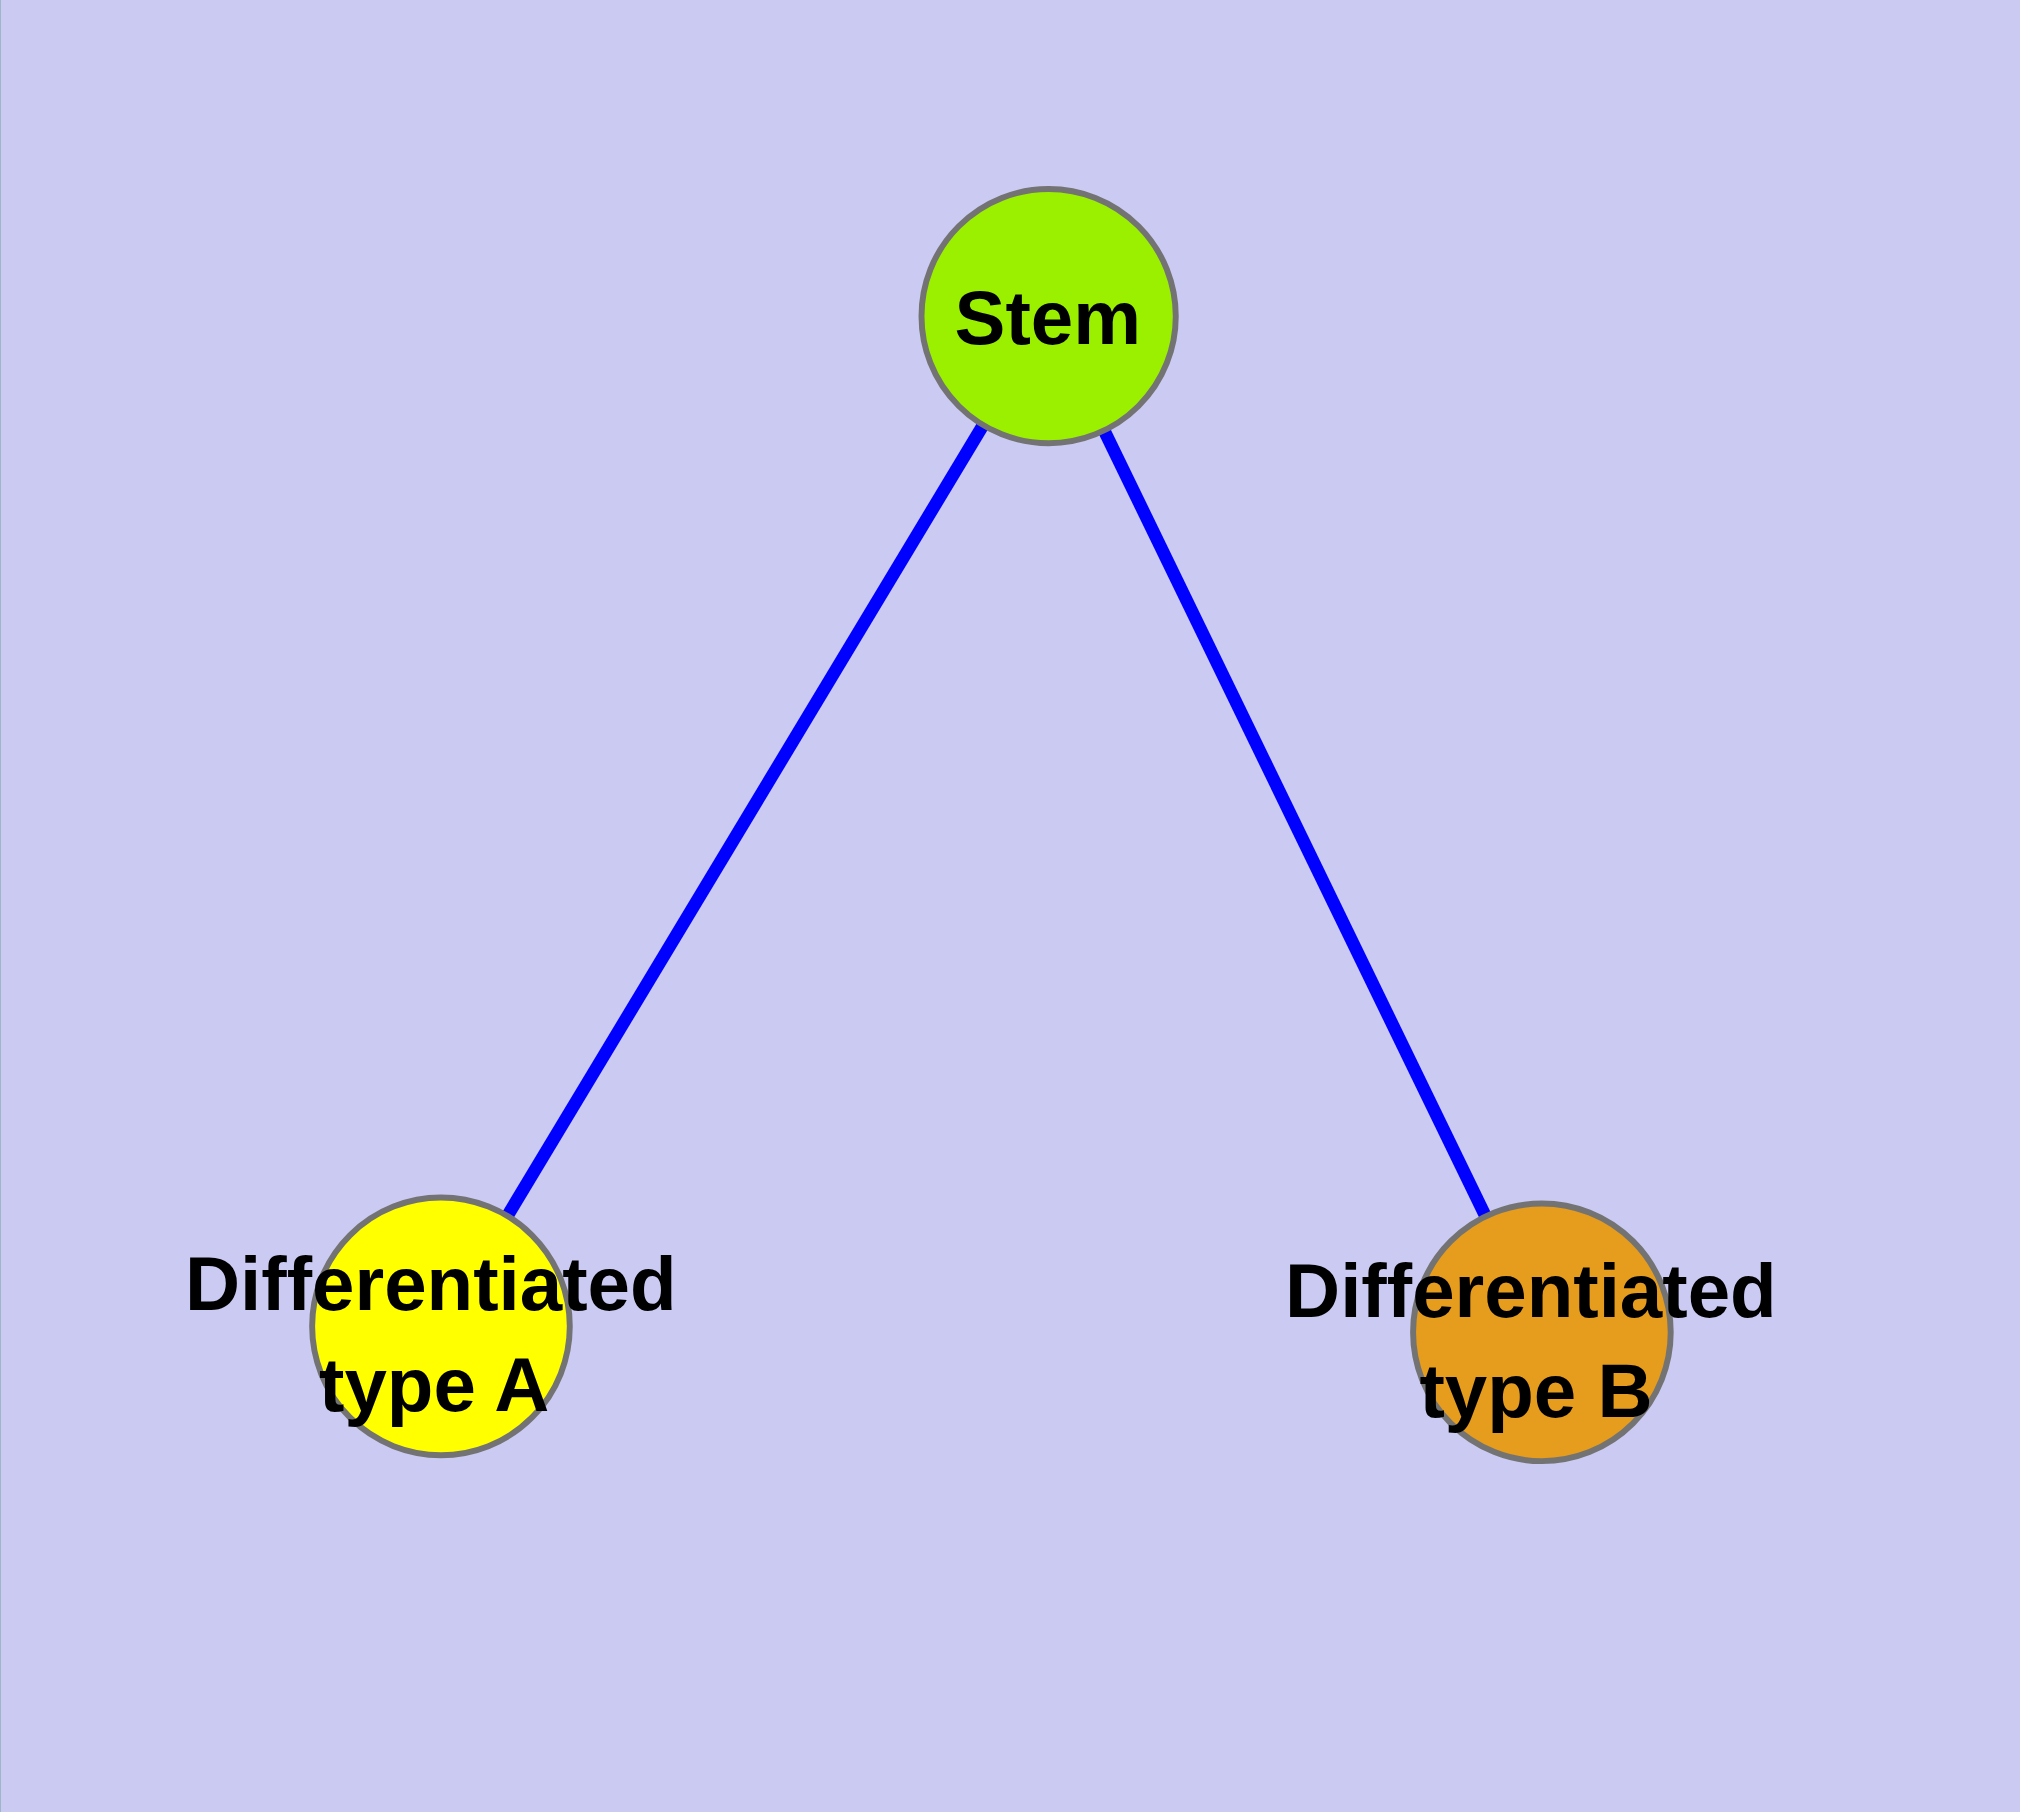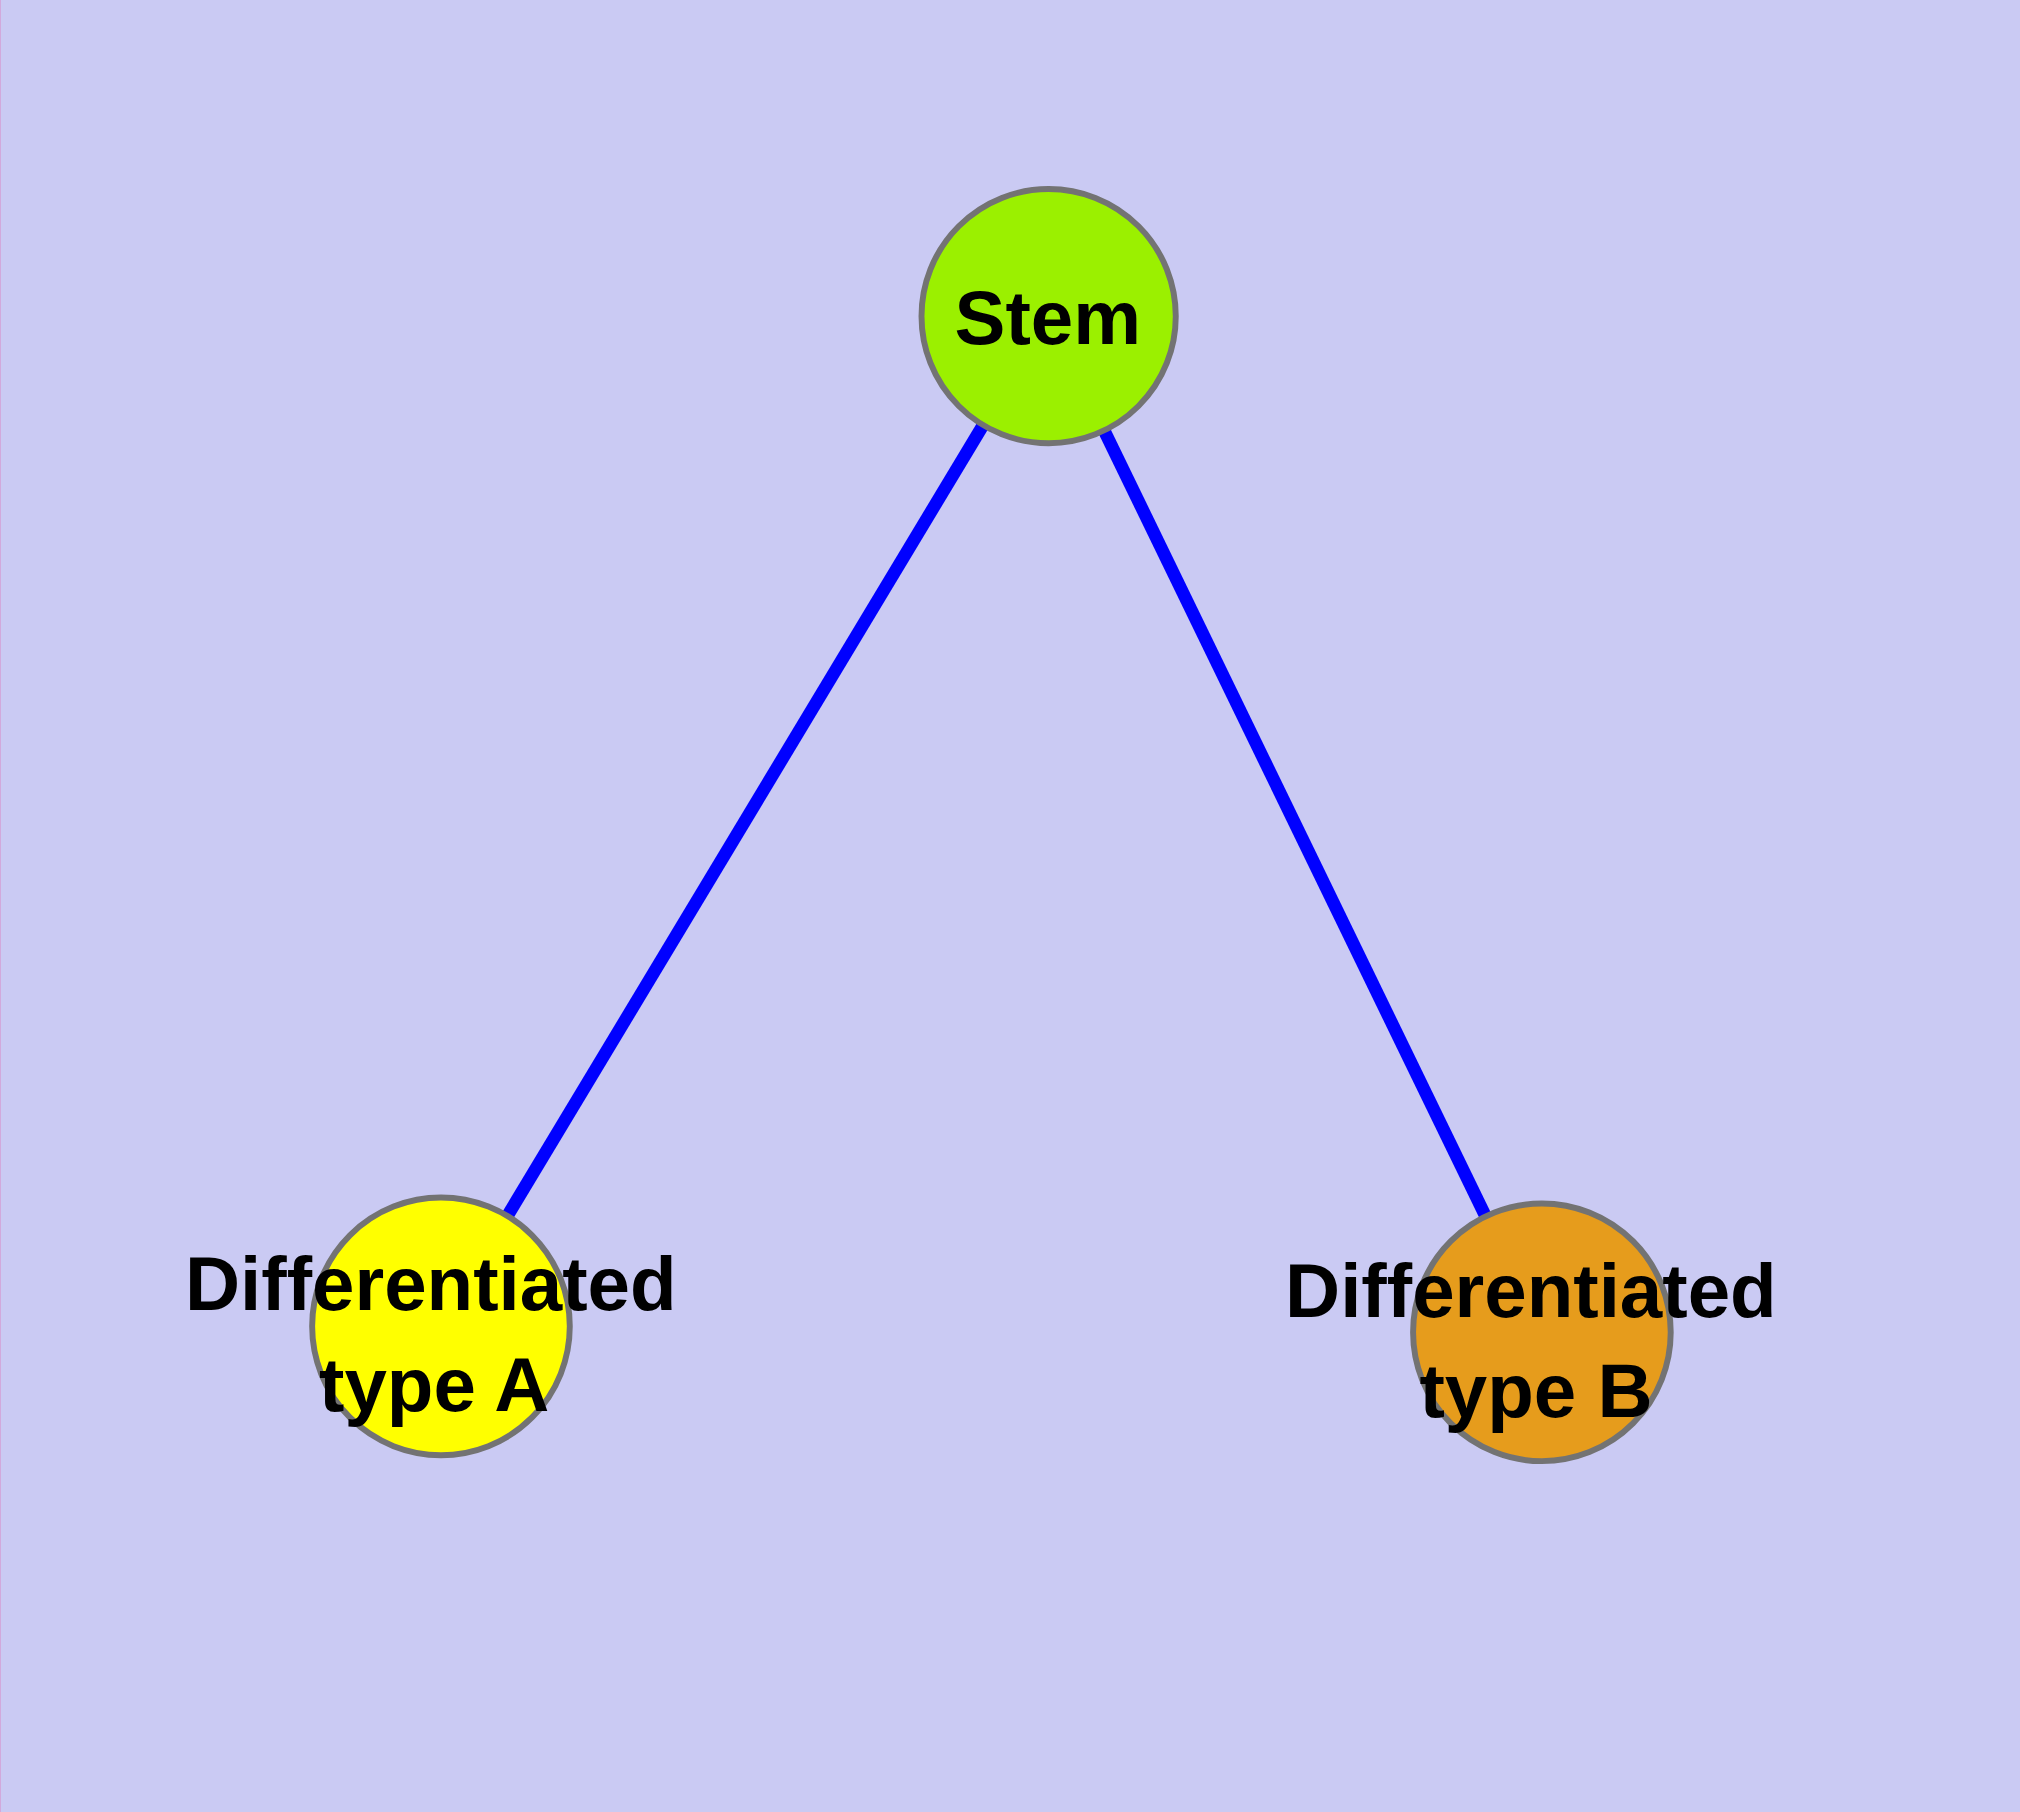--- a/index.html
+++ b/index.html
@@ -5,21 +5,21 @@
   html, body {
     margin: 0;
     padding: 0;
     background: #ffffff;
   }
   .canvas {
     position: relative;
     width: 2021px;
     height: 1812px;
     overflow: hidden;
-    background: #ec4899;
+    background: #15803d;
   }
   .canvas svg {
     display: block;
     width: 2021px;
     height: 1812px;
   }
   .edge {
     stroke-width: 15px;
     stroke-linecap: butt;
     fill: none;

